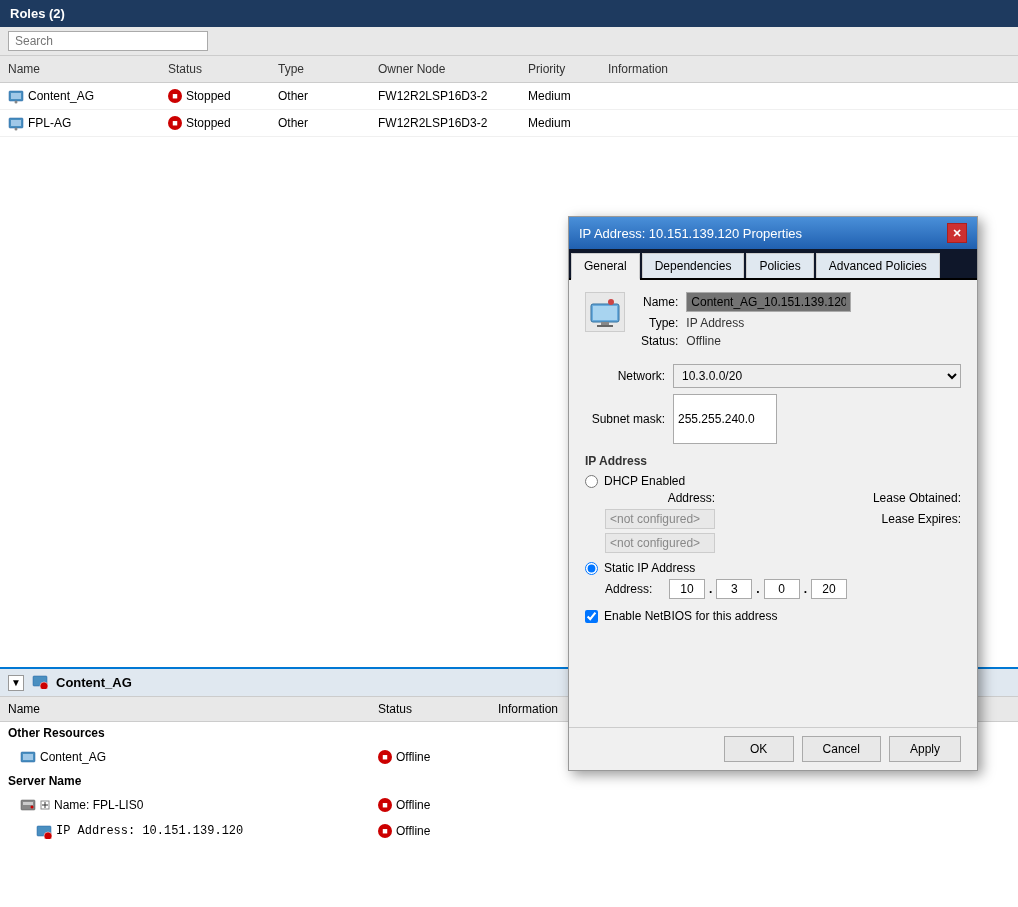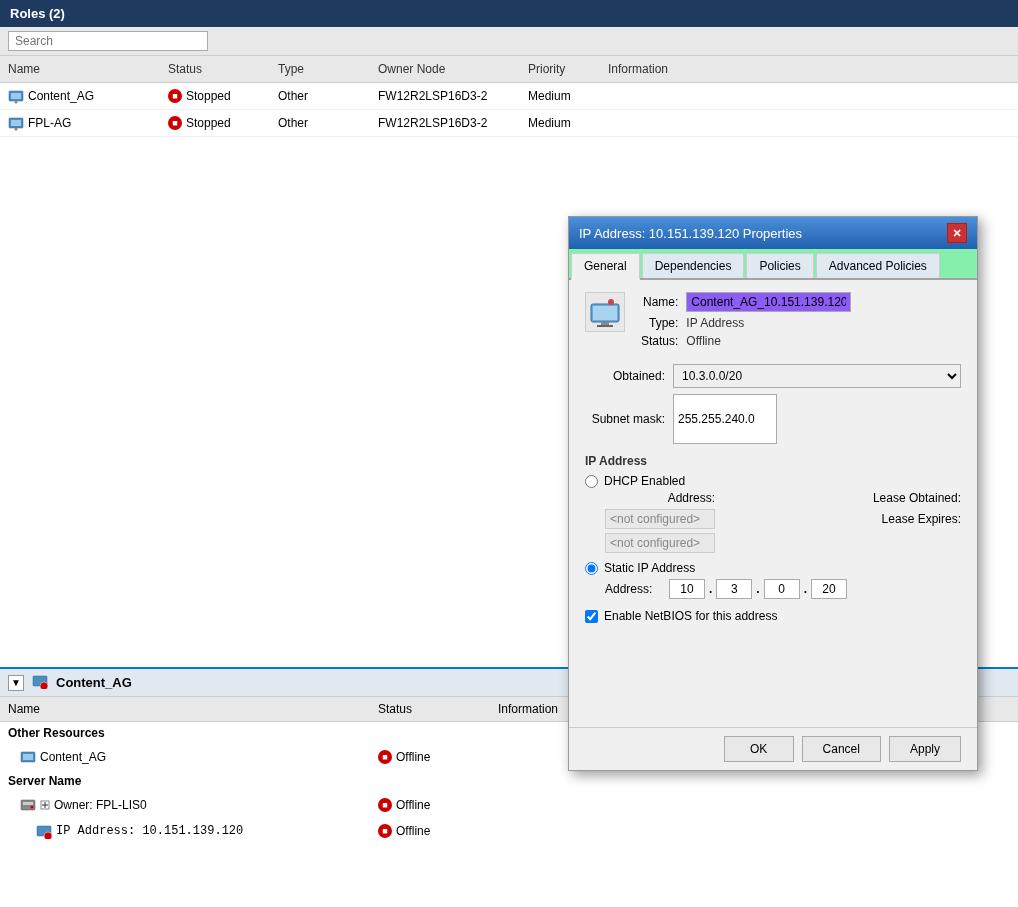--- a/index.html
+++ b/index.html
@@ -51,35 +51,35 @@
     
     .indent-1 { padding-left: 20px !important; }
     .indent-2 { padding-left: 36px !important; font-family: Liberation Mono, monospace; }
 
     
     .dialog { position: absolute; top: 0; left: 568px; width: 410px; height: 555px; background: #f0f0f0; border: 1px solid #999; box-shadow: 4px 4px 12px rgba(0,0,0,0.4); display: flex; flex-direction: column; }
     .dialog-title { background: linear-gradient(to bottom, #4a90d9, #2060b0); color: white; padding: 6px 10px; display: flex; justify-content: space-between; align-items: center; font-size: 13px; }
     .dialog-close { width: 20px; height: 20px; background: #cc3030; color: white; border: 1px solid #aa2020; cursor: pointer; display: flex; align-items: center; justify-content: center; font-size: 11px; font-weight: bold; }
 
     
-    .dialog-tabs { display: flex; background: #86efac; border-bottom: 2px solid #a3a3a3; padding-top: 4px; }
+    .dialog-tabs { display: flex; background: #0f172a; border-bottom: 2px solid #000000; padding-top: 4px; }
     .dialog-tab { padding: 5px 12px; font-size: 12px; cursor: pointer; border: 1px solid #ccc; background: #e0e8f0; margin-left: 2px; border-bottom: none; }
     .dialog-tab.active { background: #f0f0f0; border-bottom: 2px solid #f0f0f0; margin-bottom: -2px; z-index: 1; }
 
     
     .dialog-body { flex: 1; padding: 12px 16px; overflow-y: auto; }
 
     
     .resource-info { display: flex; align-items: flex-start; margin-bottom: 16px; }
     .resource-icon-box { width: 40px; height: 40px; border: 1px solid #ccc; background: #e8e8e8; display: flex; align-items: center; justify-content: center; margin-right: 16px; position: relative; }
 
     .field-grid { display: grid; grid-template-columns: auto 1fr; gap: 4px 8px; align-items: center; }
     .field-label { font-size: 12px; color: #000000; text-align: right; }
     .field-value { font-size: 12px; color: #333; }
-    .field-input { width: 100%; padding: 2px 4px; border: 1px solid #aaa; background: #8b5cf6; font-size: 12px; }
+    .field-input { width: 100%; padding: 2px 4px; border: 1px solid #aaa; background: #737373; font-size: 12px; }
 
     .section-title { font-size: 12px; font-weight: bold; margin: 10px 0 6px 0; color: #333; }
     .ip-octet { width: 36px; padding: 2px 4px; border: 1px solid #aaa; background: white; font-size: 12px; text-align: center; }
     .ip-dot { font-size: 12px; font-weight: bold; }
 
     
     .radio-group { margin: 6px 0; }
     .radio-row { display: flex; align-items: center; gap: 6px; margin: 3px 0; }
     .radio-row input[type=radio] { cursor: pointer; }
     .radio-label { font-size: 12px; }
@@ -218,21 +218,21 @@
             <span class="field-label">Name:</span>
             <input class="field-input" type="text" value="Content_AG_10.151.139.120" style="">
             <span class="field-label">Type:</span>
             <span class="field-value">IP Address</span>
             <span class="field-label">Status:</span>
             <span class="field-value">Offline</span>
           </div>
         </div>
 
         <div class="network-row">
-          <span class="network-label">Obtained:</span>
+          <span class="network-label">Network:</span>
           <select class="network-select">
             <option>10.3.0.0/20</option>
           </select>
         </div>
 
         <div class="subnet-row">
           <span class="subnet-label">Subnet mask:</span>
           <input class="subnet-input" type="text" value="255.255.240.0" style="">
         </div>
 
@@ -328,21 +328,21 @@
           <svg width="16" height="16" viewBox="0 0 16 16">
               <rect x="1" y="3" width="14" height="10" rx="1" fill="#888" stroke="#555" stroke-width="0.5"></rect>
               <rect x="3" y="5" width="10" height="3" fill="#ccc"></rect>
               <circle cx="12" cy="10" r="1.5" fill="#cc0000"></circle>
             </svg>
           <svg width="10" height="10" viewBox="0 0 10 10">
               <rect x="1" y="1" width="8" height="8" fill="white" stroke="#888" stroke-width="1"></rect>
               <line x1="5" y1="2" x2="5" y2="8" stroke="#333" stroke-width="1"></line>
               <line x1="2" y1="5" x2="8" y2="5" stroke="#333" stroke-width="1"></line>
             </svg>
-          <span>Owner: FPL-LIS0</span>
+          <span>Name: FPL-LIS0</span>
         </div>
         <div class="bcol bcol-status">
           <span class="stop-badge">■</span>
           <span>Offline</span>
         </div>
         <div class="bcol bcol-info"></div>
       </div>
 
       <div class="bottom-row">
         <div class="bcol bcol-name indent-2">

